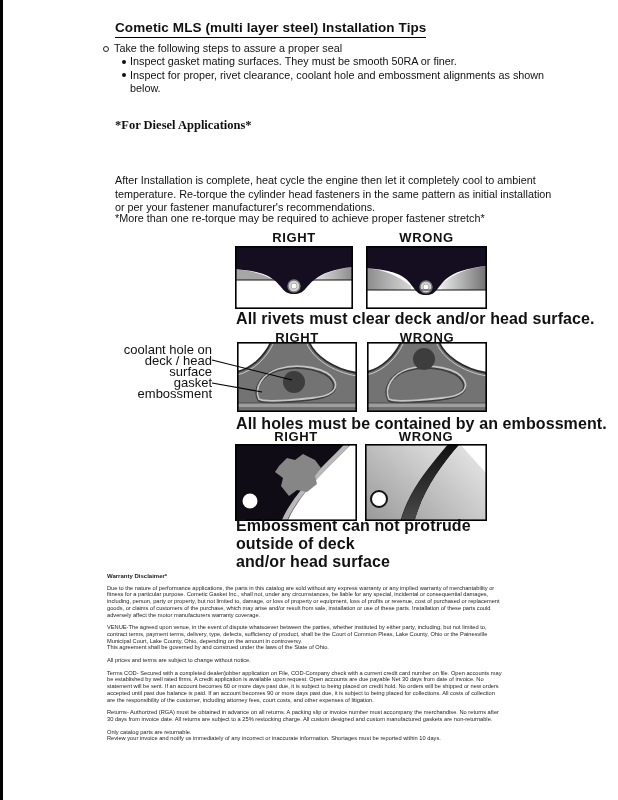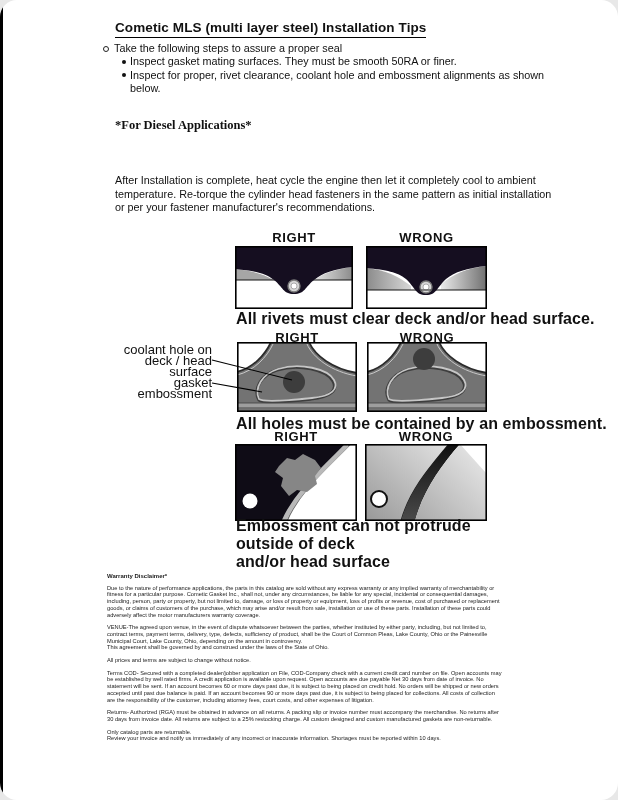--- a/index.html
+++ b/index.html
@@ -1,18 +1,18 @@
 <!DOCTYPE html>
 <html><head>
 <meta charset="utf-8">
 <style>
   html,body{margin:0;padding:0;background:#e8e8e8;}
   .page{
     position:relative;width:618px;height:800px;background:#ffffff;overflow:hidden;
-    font-family:"Liberation Sans","DejaVu Sans",sans-serif;color:#111;border-radius:17px;
+    font-family:"Liberation Sans","DejaVu Sans",sans-serif;color:#111;
   }
   .left-rule{position:absolute;left:0;top:0;width:3px;height:800px;background:#000;}
   .doc-title{
     position:absolute;left:115px;top:20px;font-size:13.5px;font-weight:bold;
     border-bottom:1.6px solid #000;padding-bottom:2px;letter-spacing:.1px;white-space:nowrap;
   }
   .bullets{position:absolute;left:103px;top:42px;width:450px;font-size:10.8px;line-height:13.4px;}
   .b-row{display:flex;align-items:flex-start;}
   .b-marker{width:4px;height:4px;border:1px solid #222;border-radius:50%;margin:4px 5px 0 0;flex:none;}
   .sb-row{display:flex;align-items:flex-start;padding-left:19px;}
@@ -49,20 +49,21 @@
     <div class="sb-row">
       <span class="sb-marker"></span>
       <span>Inspect for proper, rivet clearance, coolant hole and embossment alignments as shown below.</span>
     </div>
   </div>
 
   <div class="diesel-head">*For Diesel Applications*</div>
   <div class="body-par" style="top:174px;">After Installation is complete, heat cycle the engine then let it completely cool to ambient
 temperature. Re-torque the cylinder head fasteners in the same pattern as initial installation
 or per your fastener manufacturer's recommendations.</div>
+  <div class="body-par" style="top:212px;">*More than one re-torque may be required to achieve proper fastener stretch*</div>
 
   <div class="rw-label" style="left:235px;top:230px;width:118px;">RIGHT</div>
   <div class="rw-label" style="left:366px;top:230px;width:121px;">WRONG</div>
 
   <svg class="diag" style="left:235px;top:246px;" width="118" height="63" viewBox="0 0 118 63">
     <rect width="118" height="63" fill="#fff"></rect>
     <path d="M0,23 C18,25 28,28 39,34 L0,34 Z" fill="#a6a6a6"></path>
     <defs>
         <linearGradient id="r1g" x1="0" y1="0" x2="1" y2="0">
       <stop offset="0" stop-color="#e6e6e6"></stop>

